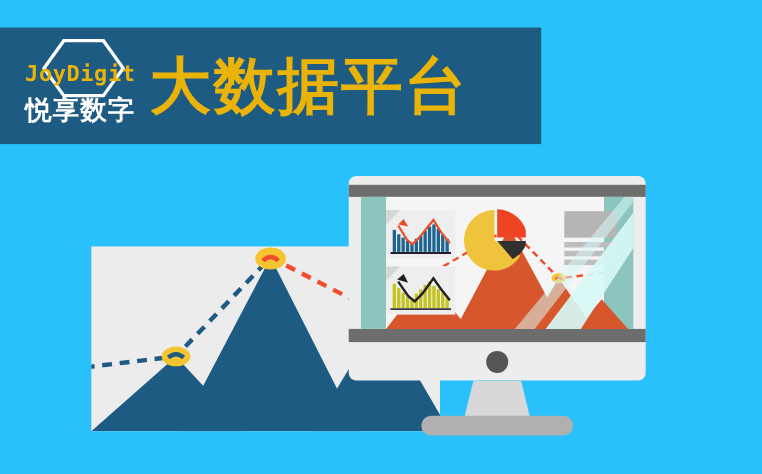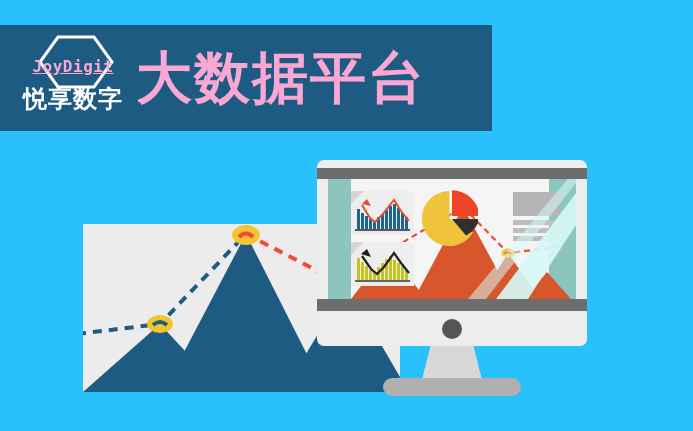--- a/index.html
+++ b/index.html
@@ -16,33 +16,32 @@
     position:absolute;left:0;top:25px;width:492px;height:106px;
     background:#1d5b82;
     display:flex;align-items:center;
   }
   .logo-block{
     position:absolute;left:14px;top:8px;width:118px;height:90px;
     display:flex;flex-direction:column;align-items:center;justify-content:center;
   }
   .logo-hex{position:absolute;left:24px;top:2px;width:76px;height:54px;}
   .logo-word{
-    position:relative;z-index:2;color:#f9a8d4;font-weight:bold;
-    font-size:16px;letter-spacing:0.5px;line-height:1;
+    position:relative;z-index:2;color:#eab308;font-weight:bold;
+    font-size:20px;letter-spacing:0.5px;line-height:1;
     font-family:"DejaVu Sans Mono","Liberation Mono",monospace;
     margin-top:14px;
-    text-decoration:underline;
   }
   .logo-cn{
     position:relative;z-index:2;color:#ffffff;font-weight:bold;
     font-size:24px;letter-spacing:1px;margin-top:12px;line-height:1;
   }
   .banner-title{
     position:absolute;left:136px;top:50%;transform:translateY(-50%);
-    color:#f9a8d4;font-weight:bold;font-size:56px;letter-spacing:2px;
+    color:#eab308;font-weight:bold;font-size:56px;letter-spacing:2px;
     line-height:1;white-space:nowrap;
   }
 
   
   .panel{
     position:absolute;left:83px;top:224px;width:317px;height:168px;
     background:#ececec;
   }
   .panel svg{display:block;}
 

